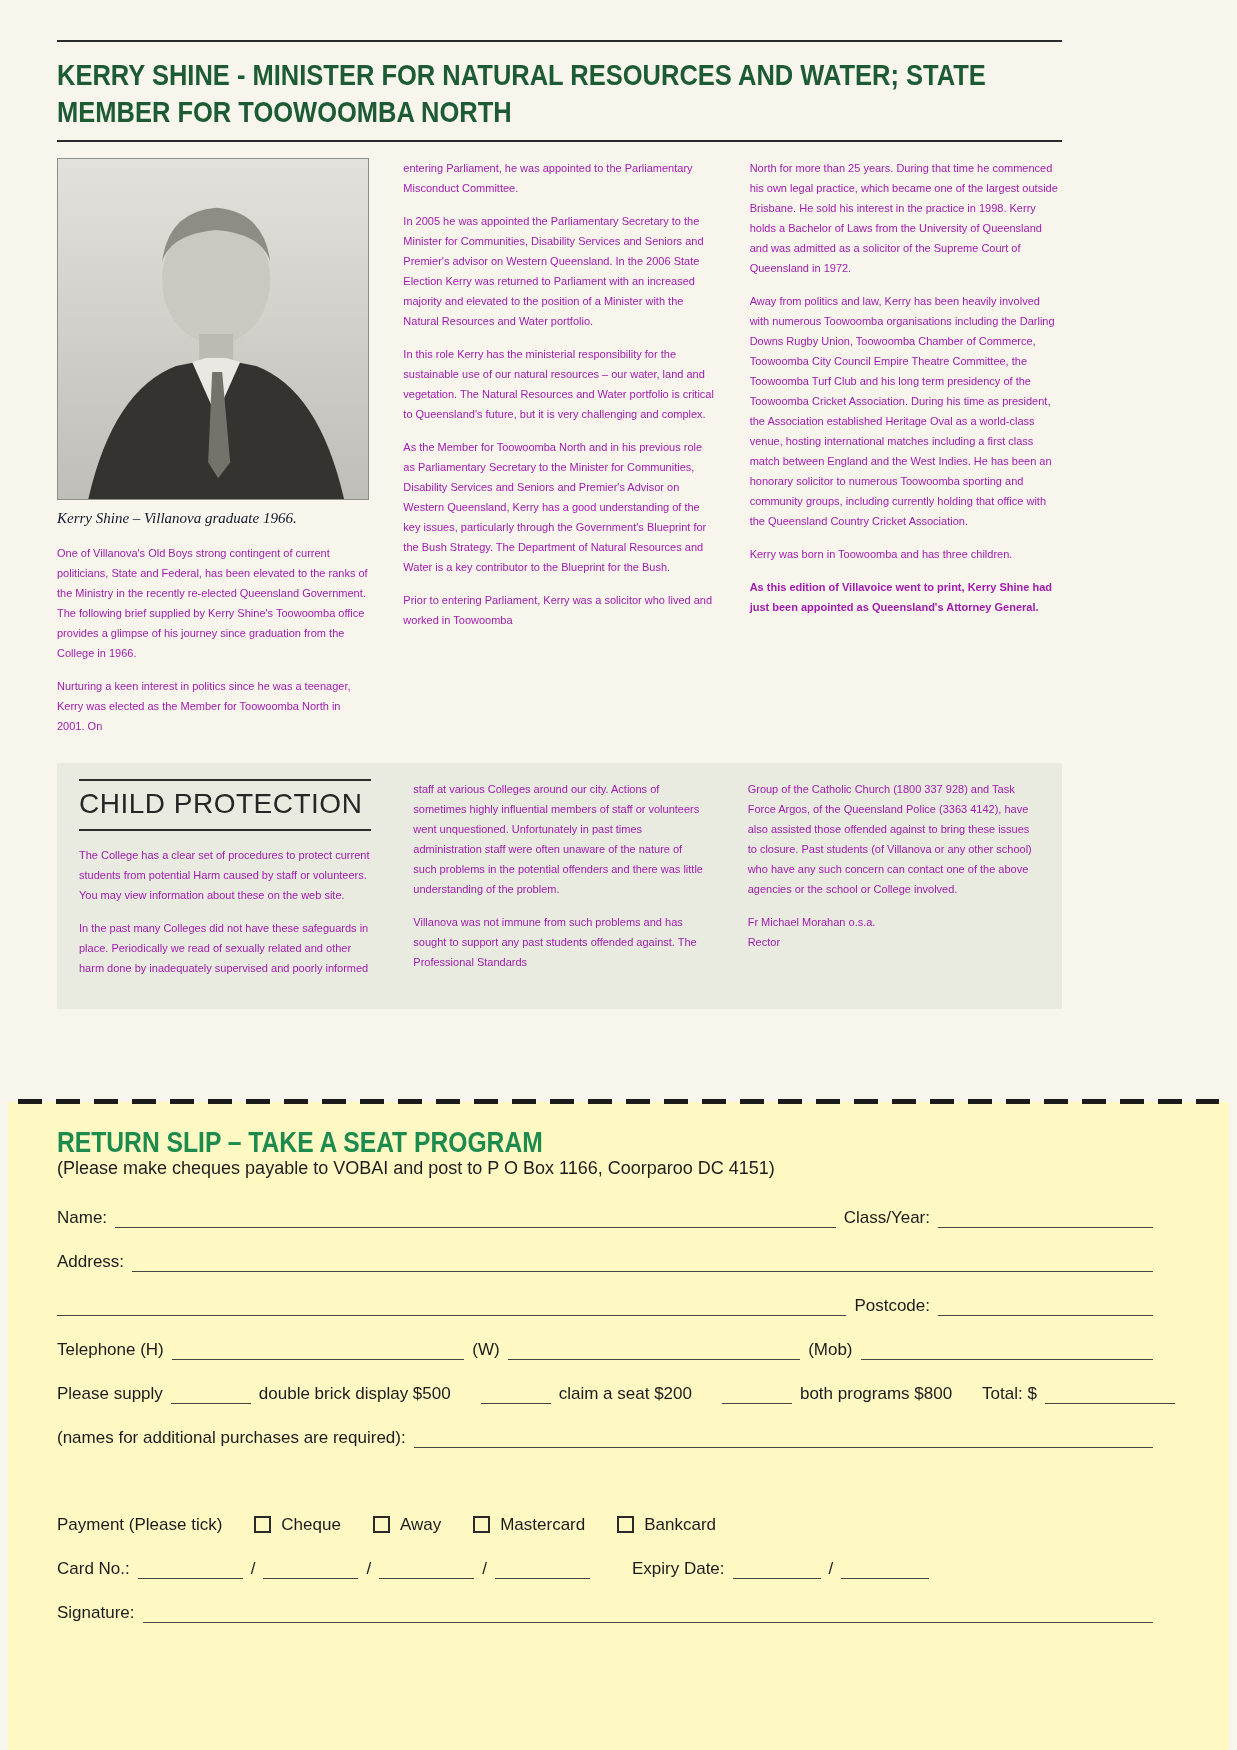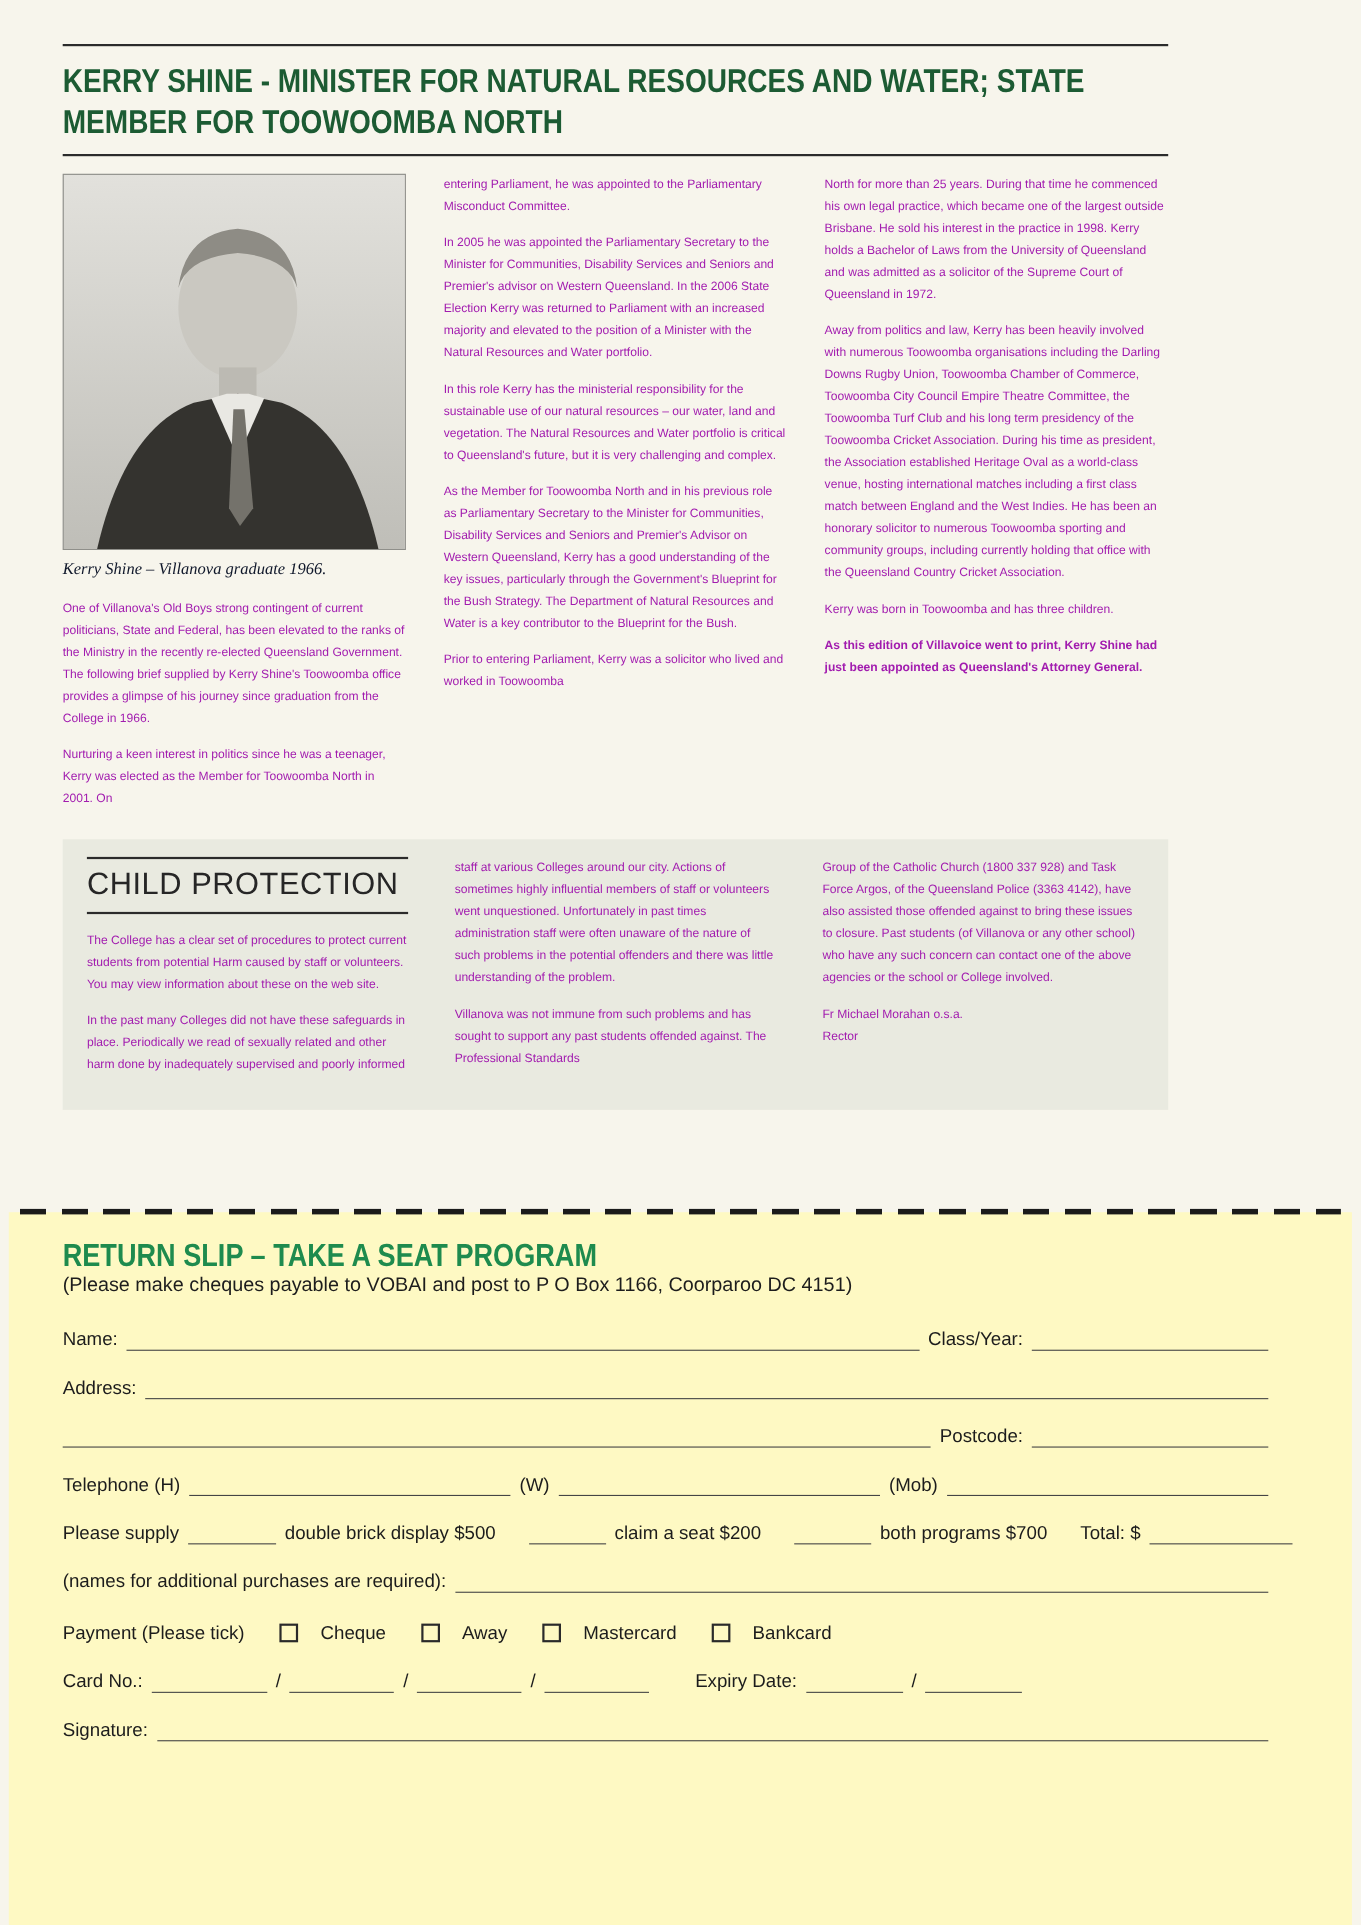--- a/index.html
+++ b/index.html
@@ -42,23 +42,23 @@
 
   .form { margin-top:26px; }
   .frow { display:flex; align-items:flex-end; gap:8px; height:23px; margin-bottom:21px;
           font-size:17px; color:#1c1c1c; }
   .lbl { flex:0 0 auto; white-space:nowrap; }
   .wline { display:block; border-bottom:1.4px solid #454545; height:21px; flex:0 0 auto; }
   .grow { flex:1 1 auto; }
   .w215 { width:215px; } .w130 { width:130px; } .w105 { width:105px; }
   .w95 { width:95px; } .w88 { width:88px; } .w80 { width:80px; } .w70 { width:70px; }
   .ml28 { margin-left:22px; }
-  .mt-lg { margin-top:24px; }
+  .mt-lg { margin-top:64px; }
   .spacer { width:26px; flex:0 0 auto; }
-  .pay-group { display:flex; align-items:flex-end; gap:20px; margin-left:24px; }
+  .pay-group { display:flex; align-items:flex-end; gap:10px; margin-left:24px; }
   .cb { width:17px; height:17px; border:2px solid #2a2a2a; background:transparent;
         flex:0 0 auto; margin-bottom:2px; }
 </style>
 </head>
 <body>
 
 <div class="page">
   <div class="content">
 
     <hr class="rule r1">
@@ -175,21 +175,21 @@
         <span class="wline grow"></span>
       </div>
 
       <div class="frow">
         <span class="lbl">Please supply</span>
         <span class="wline w80"></span>
         <span class="lbl">double brick display $500</span>
         <span class="wline w70 ml28"></span>
         <span class="lbl">claim a seat $200</span>
         <span class="wline w70 ml28"></span>
-        <span class="lbl">both programs $700</span>
+        <span class="lbl">both programs $800</span>
         <span class="lbl ml28">Total: $</span>
         <span class="wline w130"></span>
       </div>
 
       <div class="frow">
         <span class="lbl">(names for additional purchases are required):</span>
         <span class="wline grow"></span>
       </div>
 
       <div class="frow mt-lg">

